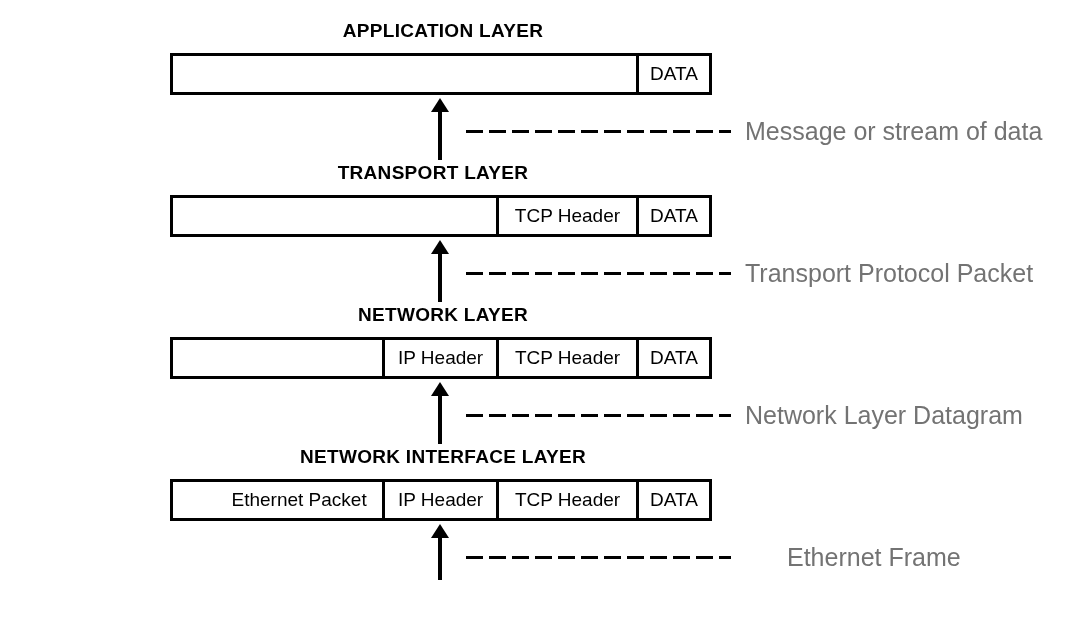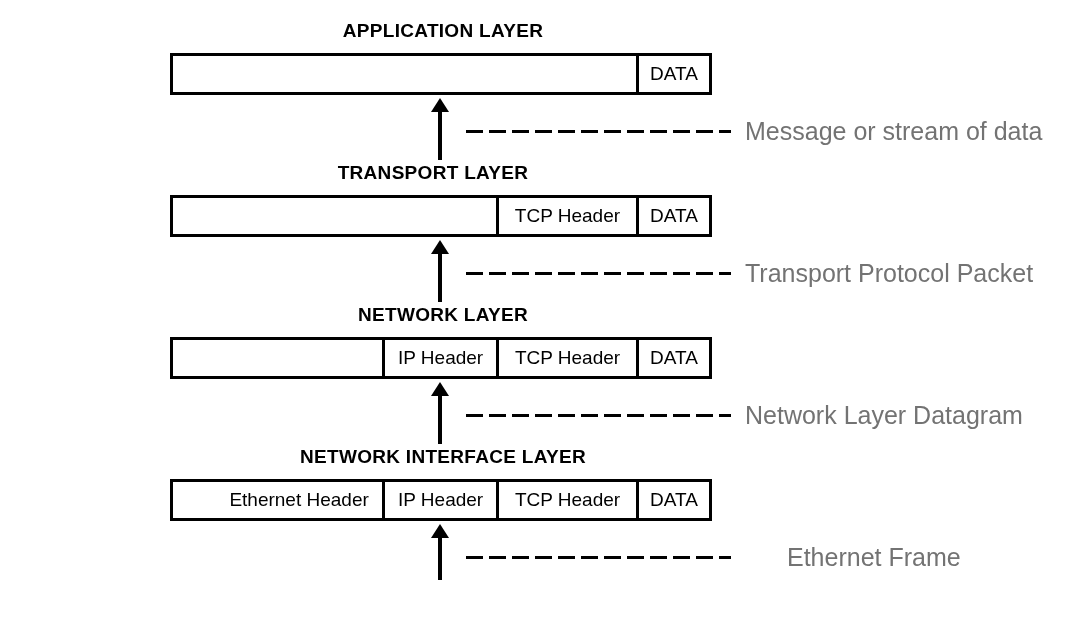--- a/index.html
+++ b/index.html
@@ -165,21 +165,21 @@
     <div class="shaft"></div>
     <div class="head"></div>
   </div>
 
   <div class="dash-line" style="left:466px; top:414px; width:265px;"></div>
   <div class="annotation-label" style="left:745px; top:415px;">Network Layer Datagram</div>
 
   <div class="layer-title" style="left:443px; top:446px;">NETWORK INTERFACE LAYER</div>
 
   <div class="packet-bar" style="left:170px; top:479px; width:542px;">
-    <div class="cell" style="width:183px;">Ethernet Header</div>
+    <div class="cell" style="width:183px;">Ethernet Packet</div>
     <div class="cell" style="width:125px;">IP Header</div>
     <div class="cell" style="width:154px;">TCP Header</div>
     <div class="cell" style="width:80px;">DATA</div>
   </div>
 
   <div class="arrow-up" style="left:440px; top:524px; height:56px;">
     <div class="shaft"></div>
     <div class="head"></div>
   </div>
 

